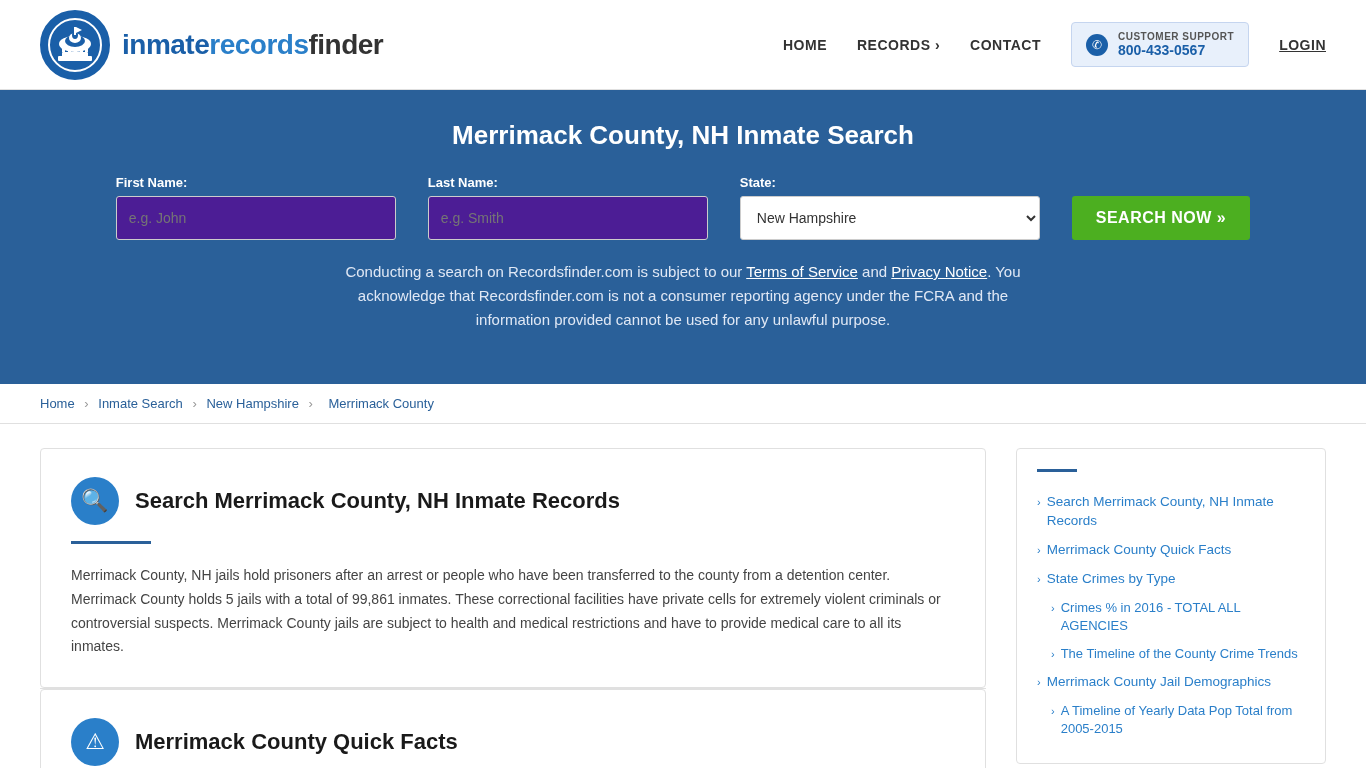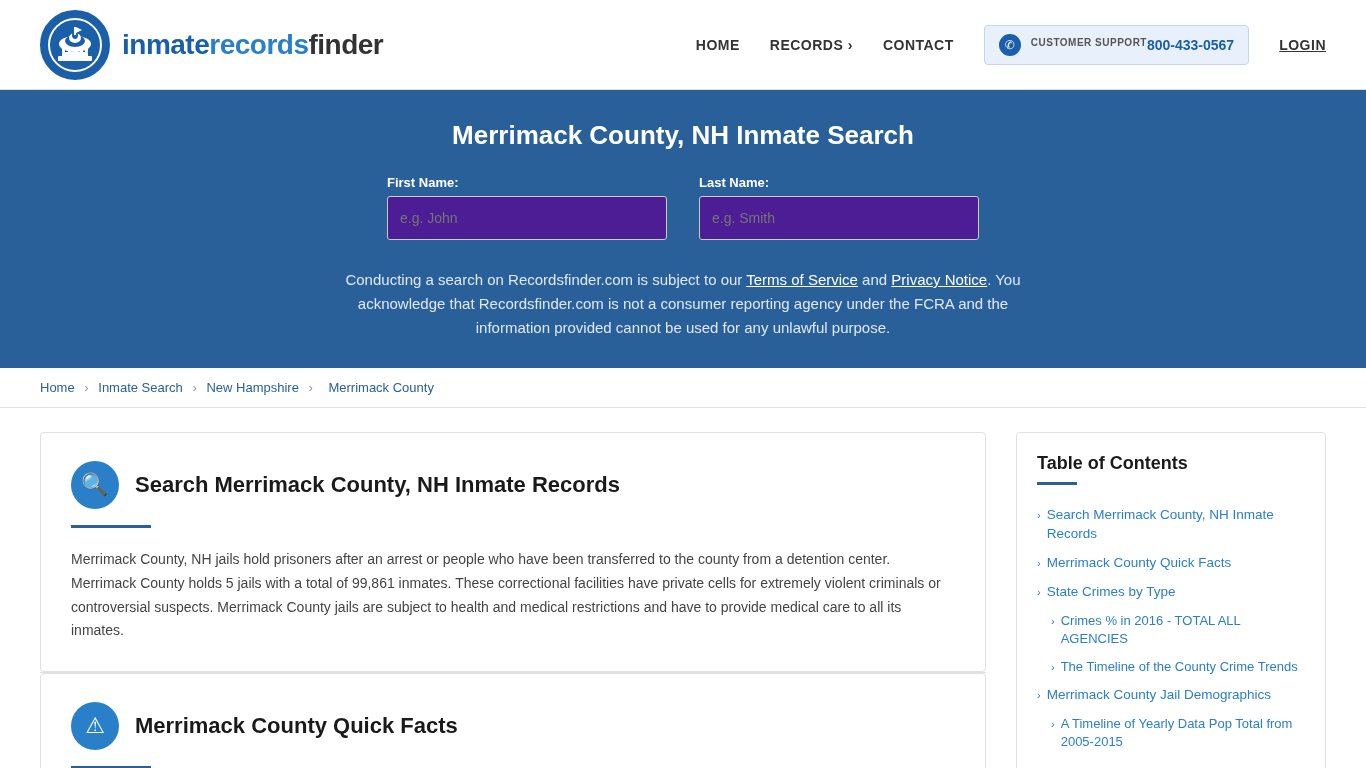--- a/index.html
+++ b/index.html
@@ -80,20 +80,21 @@
       background: #1a5fa8;
       border-radius: 50%;
       display: flex;
       align-items: center;
       justify-content: center;
       color: #fff;
       font-size: 12px;
     }
     .support-text-area {
       display: flex;
+      flex-direction: column;
     }
     .support-label {
       font-size: 10px;
       color: #555;
       font-weight: 600;
       letter-spacing: 0.5px;
     }
     .support-number {
       font-size: 14px;
       font-weight: 700;
@@ -103,35 +104,35 @@
       font-size: 14px;
       font-weight: 700;
       color: #333;
       cursor: pointer;
       letter-spacing: 0.5px;
     }
 
     
     .hero {
       background: #2a6099;
-      padding: 30px 40px 28px;
+      padding: 30px 40px 52px;
       text-align: center;
     }
     .hero-title {
       color: #fff;
       font-size: 26px;
       font-weight: 700;
       margin-bottom: 24px;
     }
     .search-form {
       display: flex;
       align-items: flex-end;
       justify-content: center;
       gap: 32px;
-      margin-bottom: 28px;
+      margin-bottom: 20px;
     }
     .form-group {
       display: flex;
       flex-direction: column;
       align-items: flex-start;
     }
     .form-group label {
       color: #fff;
       font-size: 13px;
       font-weight: 600;
@@ -384,20 +385,25 @@
   <h1 class="hero-title">Merrimack County, NH Inmate Search</h1>
   <div class="search-form">
     <div class="form-group">
       <label>First Name:</label>
       <input type="text" placeholder="e.g. John" style="">
     </div>
     <div class="form-group">
       <label>Last Name:</label>
       <input type="text" placeholder="e.g. Smith" style="">
     </div>
+    <div class="form-group">
+      <label>State:</label>
+      <select><option>New Hampshire</option></select>
+    </div>
+    <button class="search-btn">SEARCH NOW »</button>
   </div>
   <p class="hero-disclaimer">
     Conducting a search on Recordsfinder.com is subject to our <a href="#">Terms of Service</a> and <a href="#">Privacy Notice</a>. You acknowledge that Recordsfinder.com is not a consumer reporting agency under the FCRA and the information provided cannot be used for any unlawful purpose.
   </p>
 </section>
 
 <div class="breadcrumb">
   <a href="#">Home</a>
   <span> › </span>
   <a href="#">Inmate Search</a>
@@ -423,21 +429,20 @@
       <div class="card-header">
         <div class="card2-icon">⚠</div>
         <h2 class="card-title">Merrimack County Quick Facts</h2>
       </div>
       <div class="card2-divider"></div>
     </div>
   </div>
 
   <div class="right-col">
     <div class="toc-box">
-      <h3 class="toc-title">Table of Contents</h3>
       <div class="toc-divider"></div>
       <div id="toc-items-container">
           <div class="toc-item">
             <span class="toc-arrow">›</span>
             <span>Search Merrimack County, NH Inmate Records</span>
           </div>
           <div class="toc-item">
             <span class="toc-arrow">›</span>
             <span>Merrimack County Quick Facts</span>
           </div>

